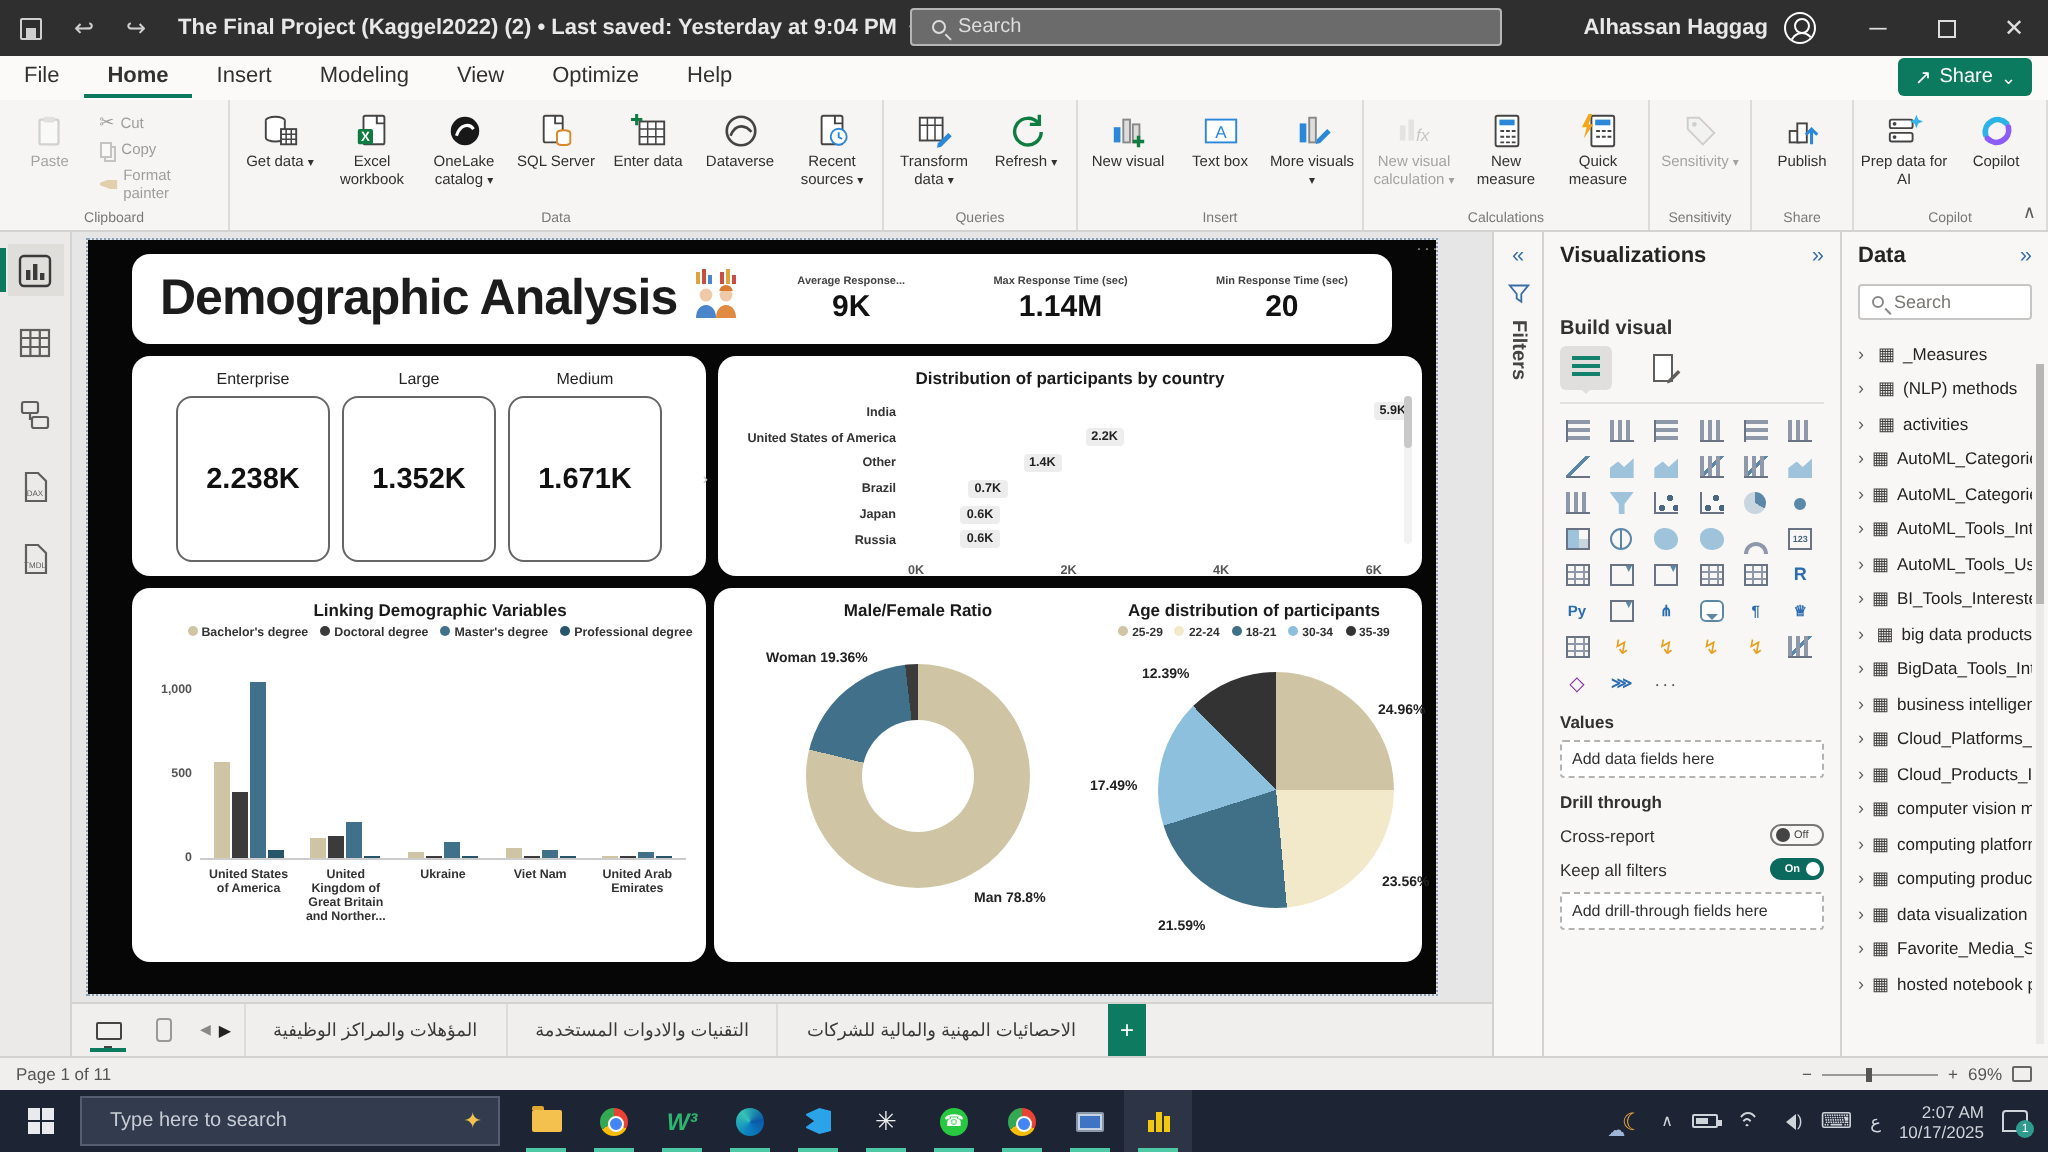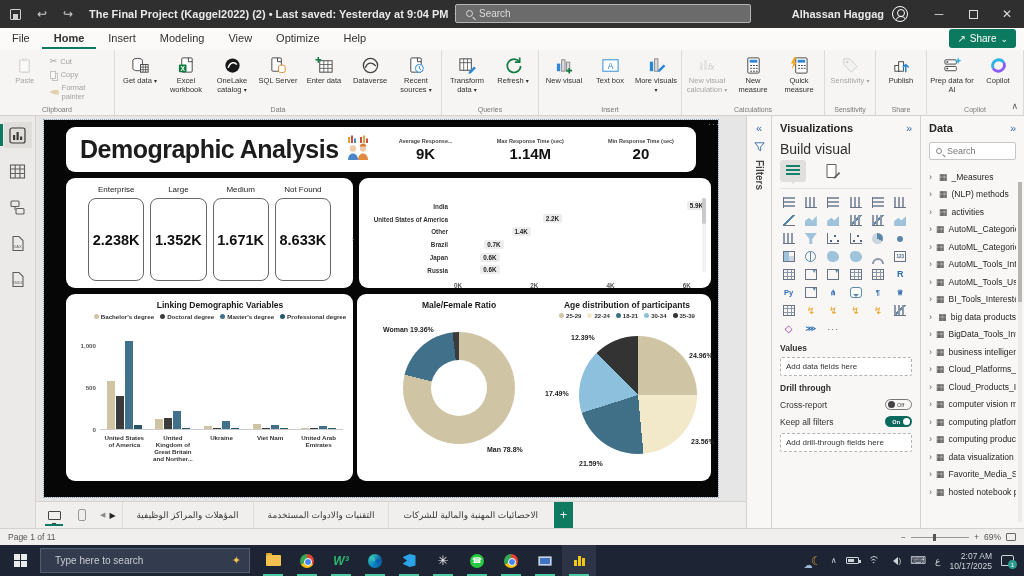--- a/index.html
+++ b/index.html
@@ -108,21 +108,21 @@
   
   .fstrip { width:26px; background:#f8f7f6; border-left:1px solid #d4d2cf; border-right:1px solid #d4d2cf; display:flex; flex-direction:column; align-items:center; padding-top:6px; gap:8px; }
   .fstrip .chev { color:#3b6ea5; font-size:11px; cursor:pointer; }
   .funnel { width:11px; height:10px; }
   .fstrip-label { writing-mode:vertical-rl; font-size:10px; font-weight:bold; color:#444; }
 
   
   .vizpane { width:149px; background:#f8f7f6; border-right:1px solid #d4d2cf; padding:6px 8px 0; font-size:8px; color:#323130; display:flex; flex-direction:column; overflow:hidden; }
   .pane-head { display:flex; justify-content:space-between; align-items:center; font-size:11px; font-weight:bold; color:#252423; }
   .pane-head .chev { color:#3b6ea5; font-size:11px; font-weight:normal; cursor:pointer; }
-  .build-label { font-weight:normal; margin:7px 0 3px; font-size:14px; }
+  .build-label { font-weight:bold; margin:25px 0 3px; font-size:10px; }
   .build-modes { display:flex; gap:14px; align-items:center; margin-bottom:6px; }
   .bmode { width:26px; height:22px; display:flex; align-items:center; justify-content:center; border-radius:3px; cursor:pointer; position:relative; }
   .bmode.sel { background:#e1dfdd; }
   .bmode.sel:after { content:""; position:absolute; bottom:-6px; left:9px; border:4px solid transparent; border-top-color:#e1dfdd; }
   .bmode .grid-ic { width:14px; height:12px; background:repeating-linear-gradient(180deg,#12826c 0 2px,transparent 2px 4px); }
   .vt-grid { display:grid; grid-template-columns:repeat(6,1fr); gap:3px 2px; border-top:1px solid #e3e1de; padding-top:6px; }
   .vt { width:17px; height:15px; display:flex; align-items:center; justify-content:center; cursor:pointer; }
   .vt-in { width:12px; height:11px; }
   .t-barh { background:repeating-linear-gradient(180deg,#8f98a8 0 2px,transparent 2px 4px); border-left:1px solid #6a7383; }
   .t-barv { background:repeating-linear-gradient(90deg,#8f98a8 0 2px,transparent 2px 4px); border-bottom:1px solid #6a7383; }
@@ -578,29 +578,26 @@
                   <div class="kc-box">2.238K</div>
                 </div>
                 <div class="kc">
                   <div class="kc-label">Large</div>
                   <div class="kc-box">1.352K</div>
                 </div>
                 <div class="kc">
                   <div class="kc-label">Medium</div>
                   <div class="kc-box">1.671K</div>
                 </div>
-                <div class="kc">
-                  <div class="kc-label">Not Found</div>
-                  <div class="kc-box">8.633K</div>
-                </div>
               </div>
             <span class="kc-next">›</span>
           </div>
 
           <div class="card barcard">
+            <div class="chart-title">Distribution of participants by country</div>
             <div class="bar-rows" id="country-rows">
                 <div class="brow">
                   <span class="brow-label">India</span>
                   <span class="brow-track"><span class="brow-bar" style="width:94.1589530801149%"></span><span class="brow-val" style="left:calc(94.1589530801149% + 4px)">5.9K</span></span>
                 </div>
                 <div class="brow">
                   <span class="brow-label">United States of America</span>
                   <span class="brow-track"><span class="brow-bar" style="width:35.11011809766996%"></span><span class="brow-val" style="left:calc(35.11011809766996% + 4px)">2.2K</span></span>
                 </div>
                 <div class="brow">

